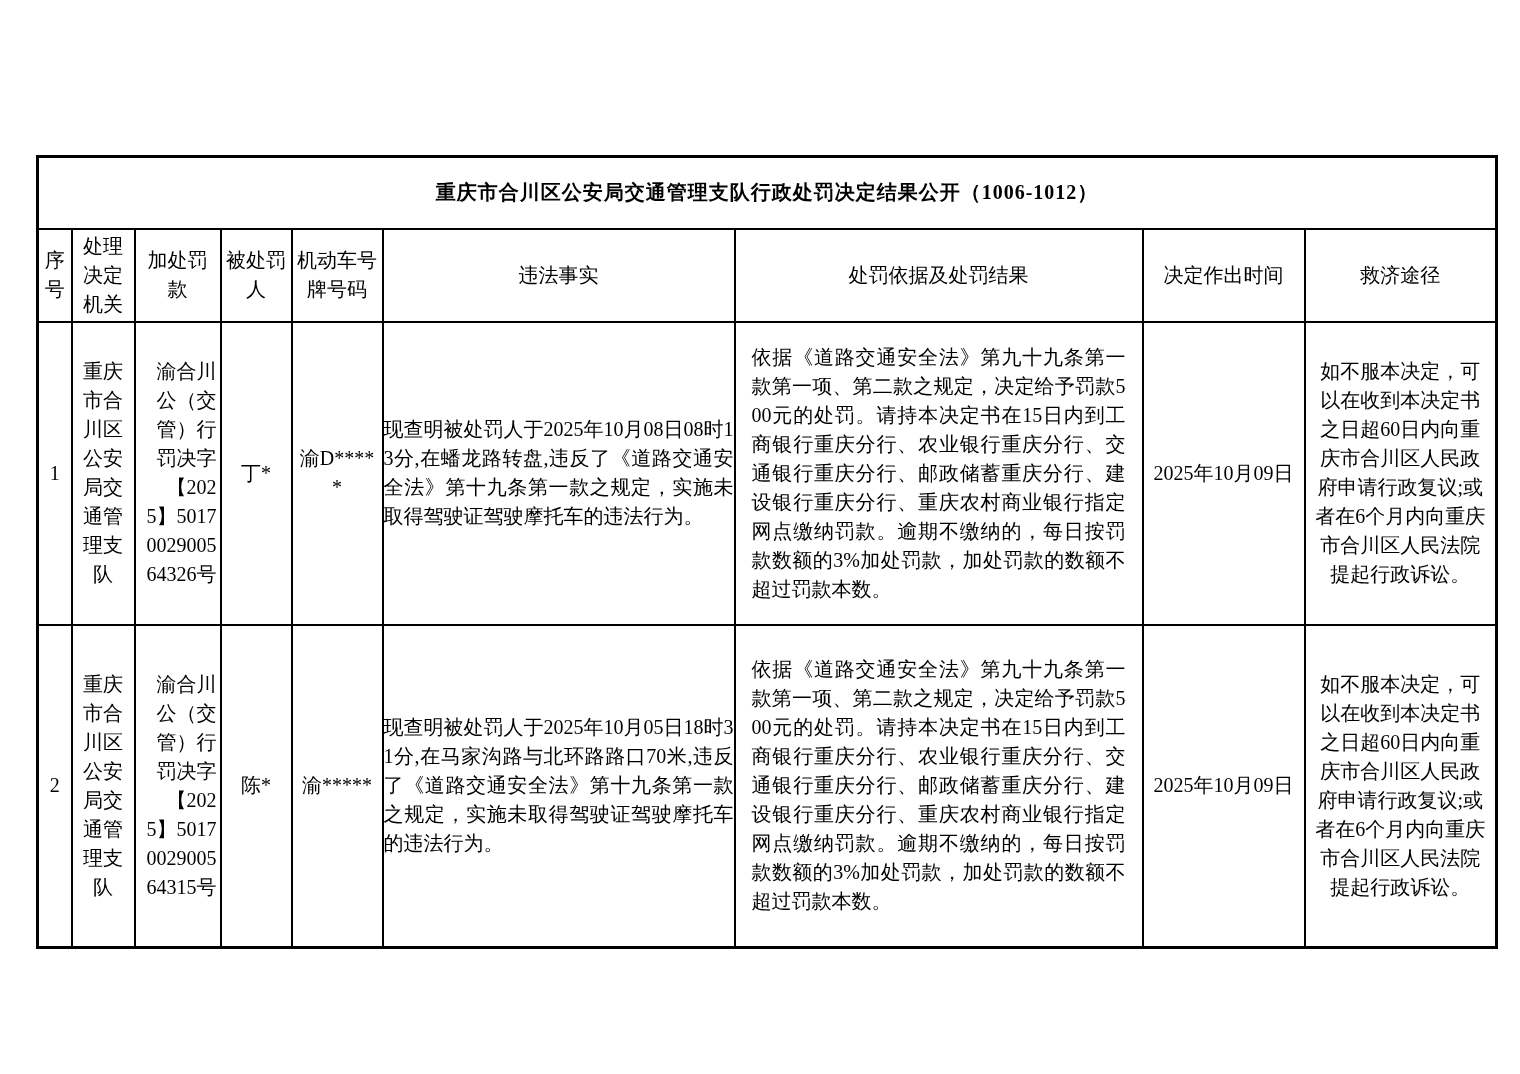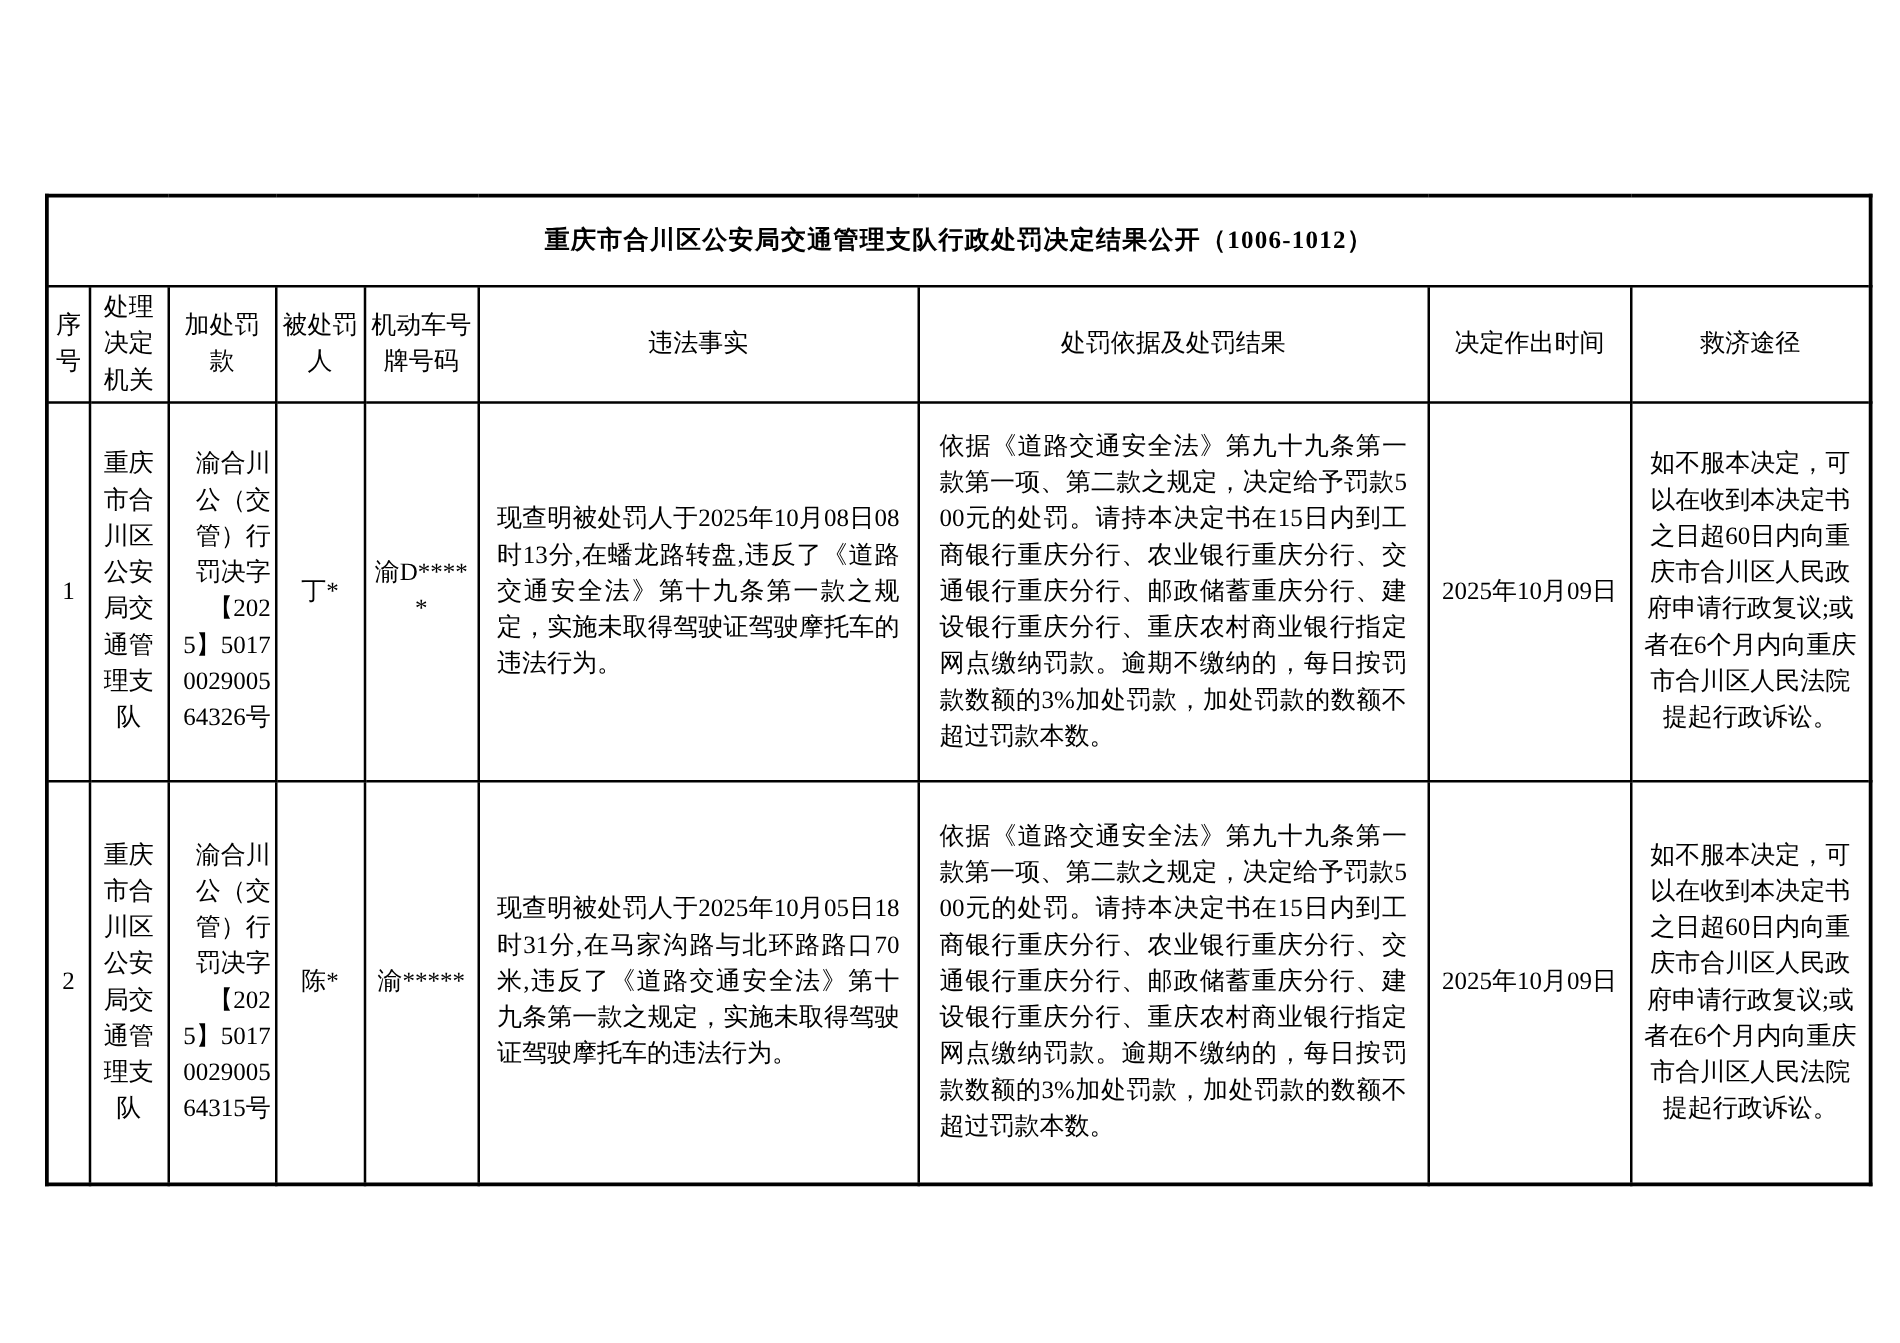--- a/index.html
+++ b/index.html
@@ -43,21 +43,21 @@
     text-align: center;
     padding: 2px 3px;
   }
   tr.data-row-1 td { height: 303px; }
   tr.data-row-2 td { height: 323px; }
   td.cell-center { text-align: center; padding: 2px 4px; }
   td.cell-authority { text-align: center; padding: 2px 7px; margin-left: 41px; }
   td.cell-docno { text-align: right; padding: 2px 3px; }
   td.cell-facts {
     text-align: justify;
-    padding: 2px 14px;
+    padding: 2px 0;
   }
   td.cell-penalty {
     text-align: justify;
     padding: 2px 16px;
   }
   td.cell-date {
     text-align: center;
     white-space: nowrap;
     padding: 0;
   }

